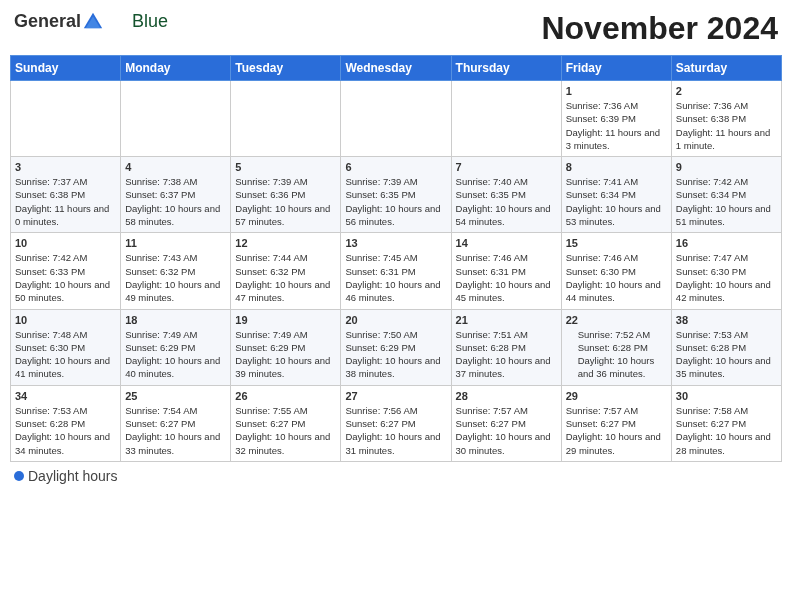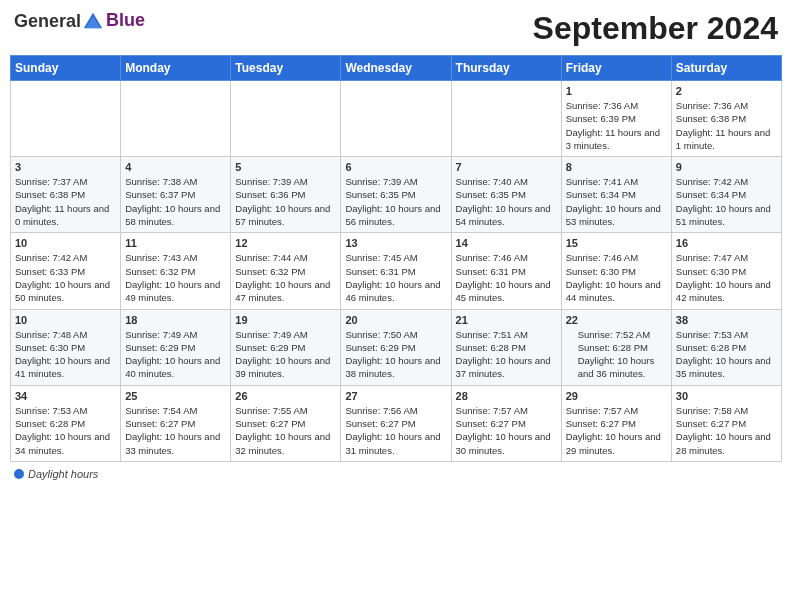--- a/index.html
+++ b/index.html
@@ -12,22 +12,22 @@
     }
     .header {
       display: flex;
       justify-content: space-between;
       align-items: flex-start;
       margin-bottom: 8px;
       padding: 0 4px;
     }
     .logo {
       display: flex;
-      align-items: flex-start;
-      gap: 2px;
+      align-items: center;
+      gap: 16px;
     }
     .logo-icon {
       width: 20px;
       height: 20px;
       margin-left: 2px;
     }
     .title-block {
       text-align: right;
     }
     .title-block h1 {
@@ -79,23 +79,22 @@
       color: #333;
     }
     .empty-cell {
       background: #fff !important;
     }
     .legend {
       display: flex;
       gap: 18px;
       margin-top: 6px;
       padding: 0 4px;
-      font-size: 11px;
+      font-size: 14px;
       color: #444;
-      font-style: italic;
     }
     .legend-item {
       display: flex;
       align-items: center;
       gap: 4px;
     }
     .legend-dot {
       width: 10px;
       height: 10px;
       border-radius: 50%;
@@ -110,24 +109,24 @@
 
 <div class="header">
   <div class="logo">
     <div style="display:flex;align-items:center;">
       <span style="font-size:18px;font-weight:bold;color:#333;">General</span>
       <svg class="logo-icon" viewBox="0 0 24 24" style="width:22px;height:22px;margin-left:1px;">
         <polygon points="12,3 22,20 2,20" fill="#2a6dd9"></polygon>
         <polygon points="12,7 20,20 4,20" fill="#5ca0f0" opacity="0.5"></polygon>
       </svg>
     </div>
-    <span style="font-size:18px;font-weight:bold;color:#701a75;">Blue</span>
+    <span style="font-size:18px;font-weight:normal;color:#14532d;margin-left:12px;">Blue</span>
   </div>
   <div class="title-block">
-    <h1>September 2024</h1>
+    <h1>November 2024</h1>
   </div>
 </div>
 
 <table class="calendar">
   <thead>
     <tr>
     <th>Sunday</th>
         <th>Monday</th>
         <th>Tuesday</th>
         <th>Wednesday</th>

